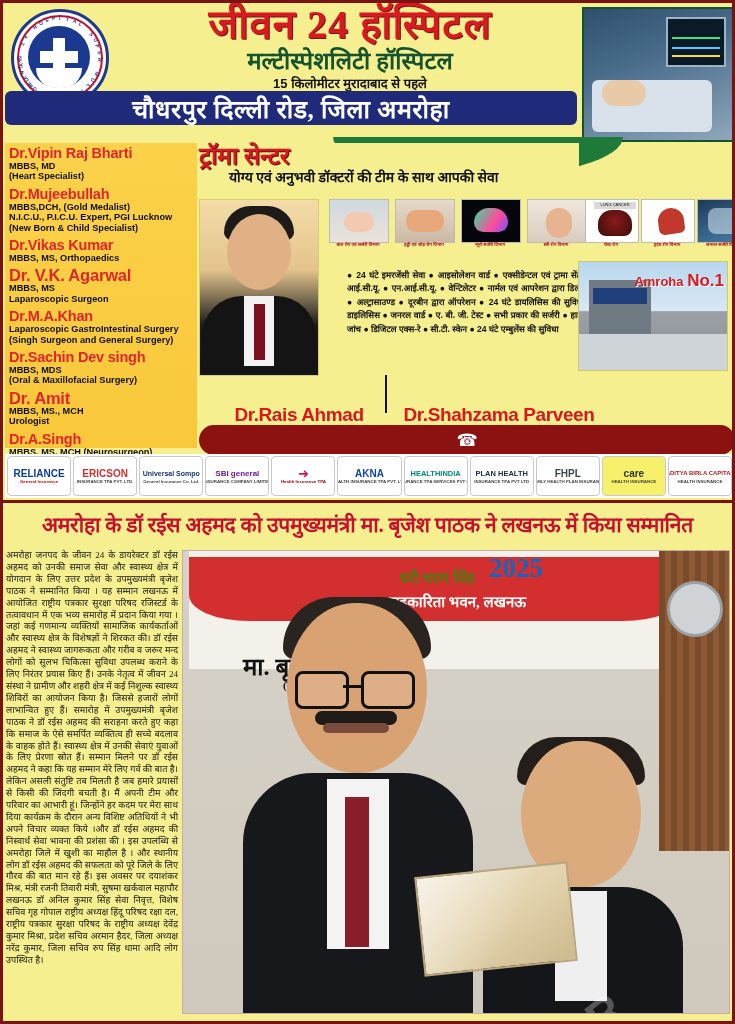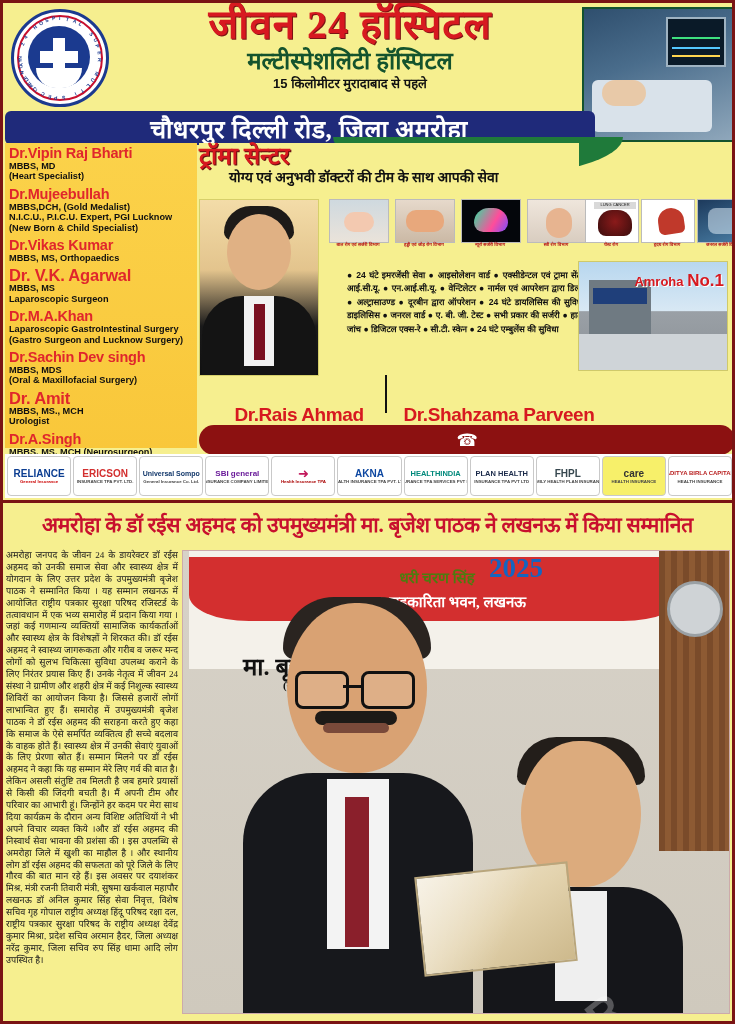--- a/index.html
+++ b/index.html
@@ -24,22 +24,22 @@
   .logo .hand{position:absolute;left:22px;top:56px;width:46px;height:20px;background:#fff;border-radius:0 0 24px 24px;}
   .logo .ltext{position:absolute;left:0;top:0;width:92px;height:92px;}
   .logo .ltext span{position:absolute;font-size:5px;font-weight:bold;color:#1b3a8f;white-space:nowrap;}
 
   .brand{position:absolute;left:112px;top:0;width:470px;text-align:center;}
   .brand .l1{font-family:"Liberation Serif","DejaVu Serif",serif;font-size:40px;font-weight:bold;color:#d71920;letter-spacing:1px;line-height:44px;
              text-shadow:1px 1px 0 #7a1414;}
   .brand .l2{font-family:"Liberation Serif","DejaVu Serif",serif;font-size:24px;font-weight:bold;color:#14532d;line-height:28px;}
   .brand .l3{font-size:13px;font-weight:bold;color:#111;line-height:18px;}
 
-  .addrbar{position:absolute;left:2px;top:108px;width:572px;height:34px;background:#1f2a7a;border-radius:6px;
-           display:flex;align-items:center;justify-content:center;padding-left:18px;}
+  .addrbar{position:absolute;left:2px;top:88px;width:572px;height:34px;background:#1f2a7a;border-radius:6px;
+           display:flex;align-items:center;justify-content:center;}
   .addrbar span{font-family:"Liberation Serif","DejaVu Serif",serif;font-size:25px;font-weight:bold;color:#fff;letter-spacing:.5px;}
 
   
   .photo-top{position:absolute;right:4px;top:4px;width:152px;height:135px;border:2px solid #14532d;box-sizing:border-box;
      background:linear-gradient(160deg,#2f4f6e 0%,#4a6d8c 40%,#8fa7bb 100%);overflow:hidden;}
   .pt-bed{position:absolute;left:8px;bottom:8px;width:120px;height:52px;background:#d9e2ea;border-radius:6px;}
   .pt-pill{position:absolute;left:18px;bottom:34px;width:44px;height:26px;border-radius:14px;background:#e8c9a8;}
   .pt-mon{position:absolute;right:6px;top:8px;width:56px;height:46px;background:#0a1a28;border:2px solid #9fb3c2;}
   .pt-mon i{position:absolute;left:4px;top:18px;width:48px;height:2px;background:#3ee07f;display:block;}
   .pt-mon i.b{top:28px;background:#54c8ff;}
@@ -271,21 +271,21 @@
         <div class="dq">MBBS, MS, Orthopaedics</div>
       </div>
       <div class="doc">
         <div class="dn" style="font-size:16.5px">Dr. V.K. Agarwal</div>
         <div class="dq">MBBS, MS</div>
         <div class="dq">Laparoscopic Surgeon</div>
       </div>
       <div class="doc">
         <div class="dn">Dr.M.A.Khan</div>
         <div class="dq">Laparoscopic GastroIntestinal  Surgery</div>
-        <div class="dq">(Gastro Surgeon and Lucknow Surgery)</div>
+        <div class="dq">(Singh Surgeon and General Surgery)</div>
       </div>
       <div class="doc">
         <div class="dn">Dr.Sachin Dev singh</div>
         <div class="dq">MBBS, MDS</div>
         <div class="dq">(Oral &amp; Maxillofacial Surgery)</div>
       </div>
       <div class="doc">
         <div class="dn" style="font-size:16.5px">Dr. Amit</div>
         <div class="dq">MBBS, MS., MCH</div>
         <div class="dq">Urologist</div>

